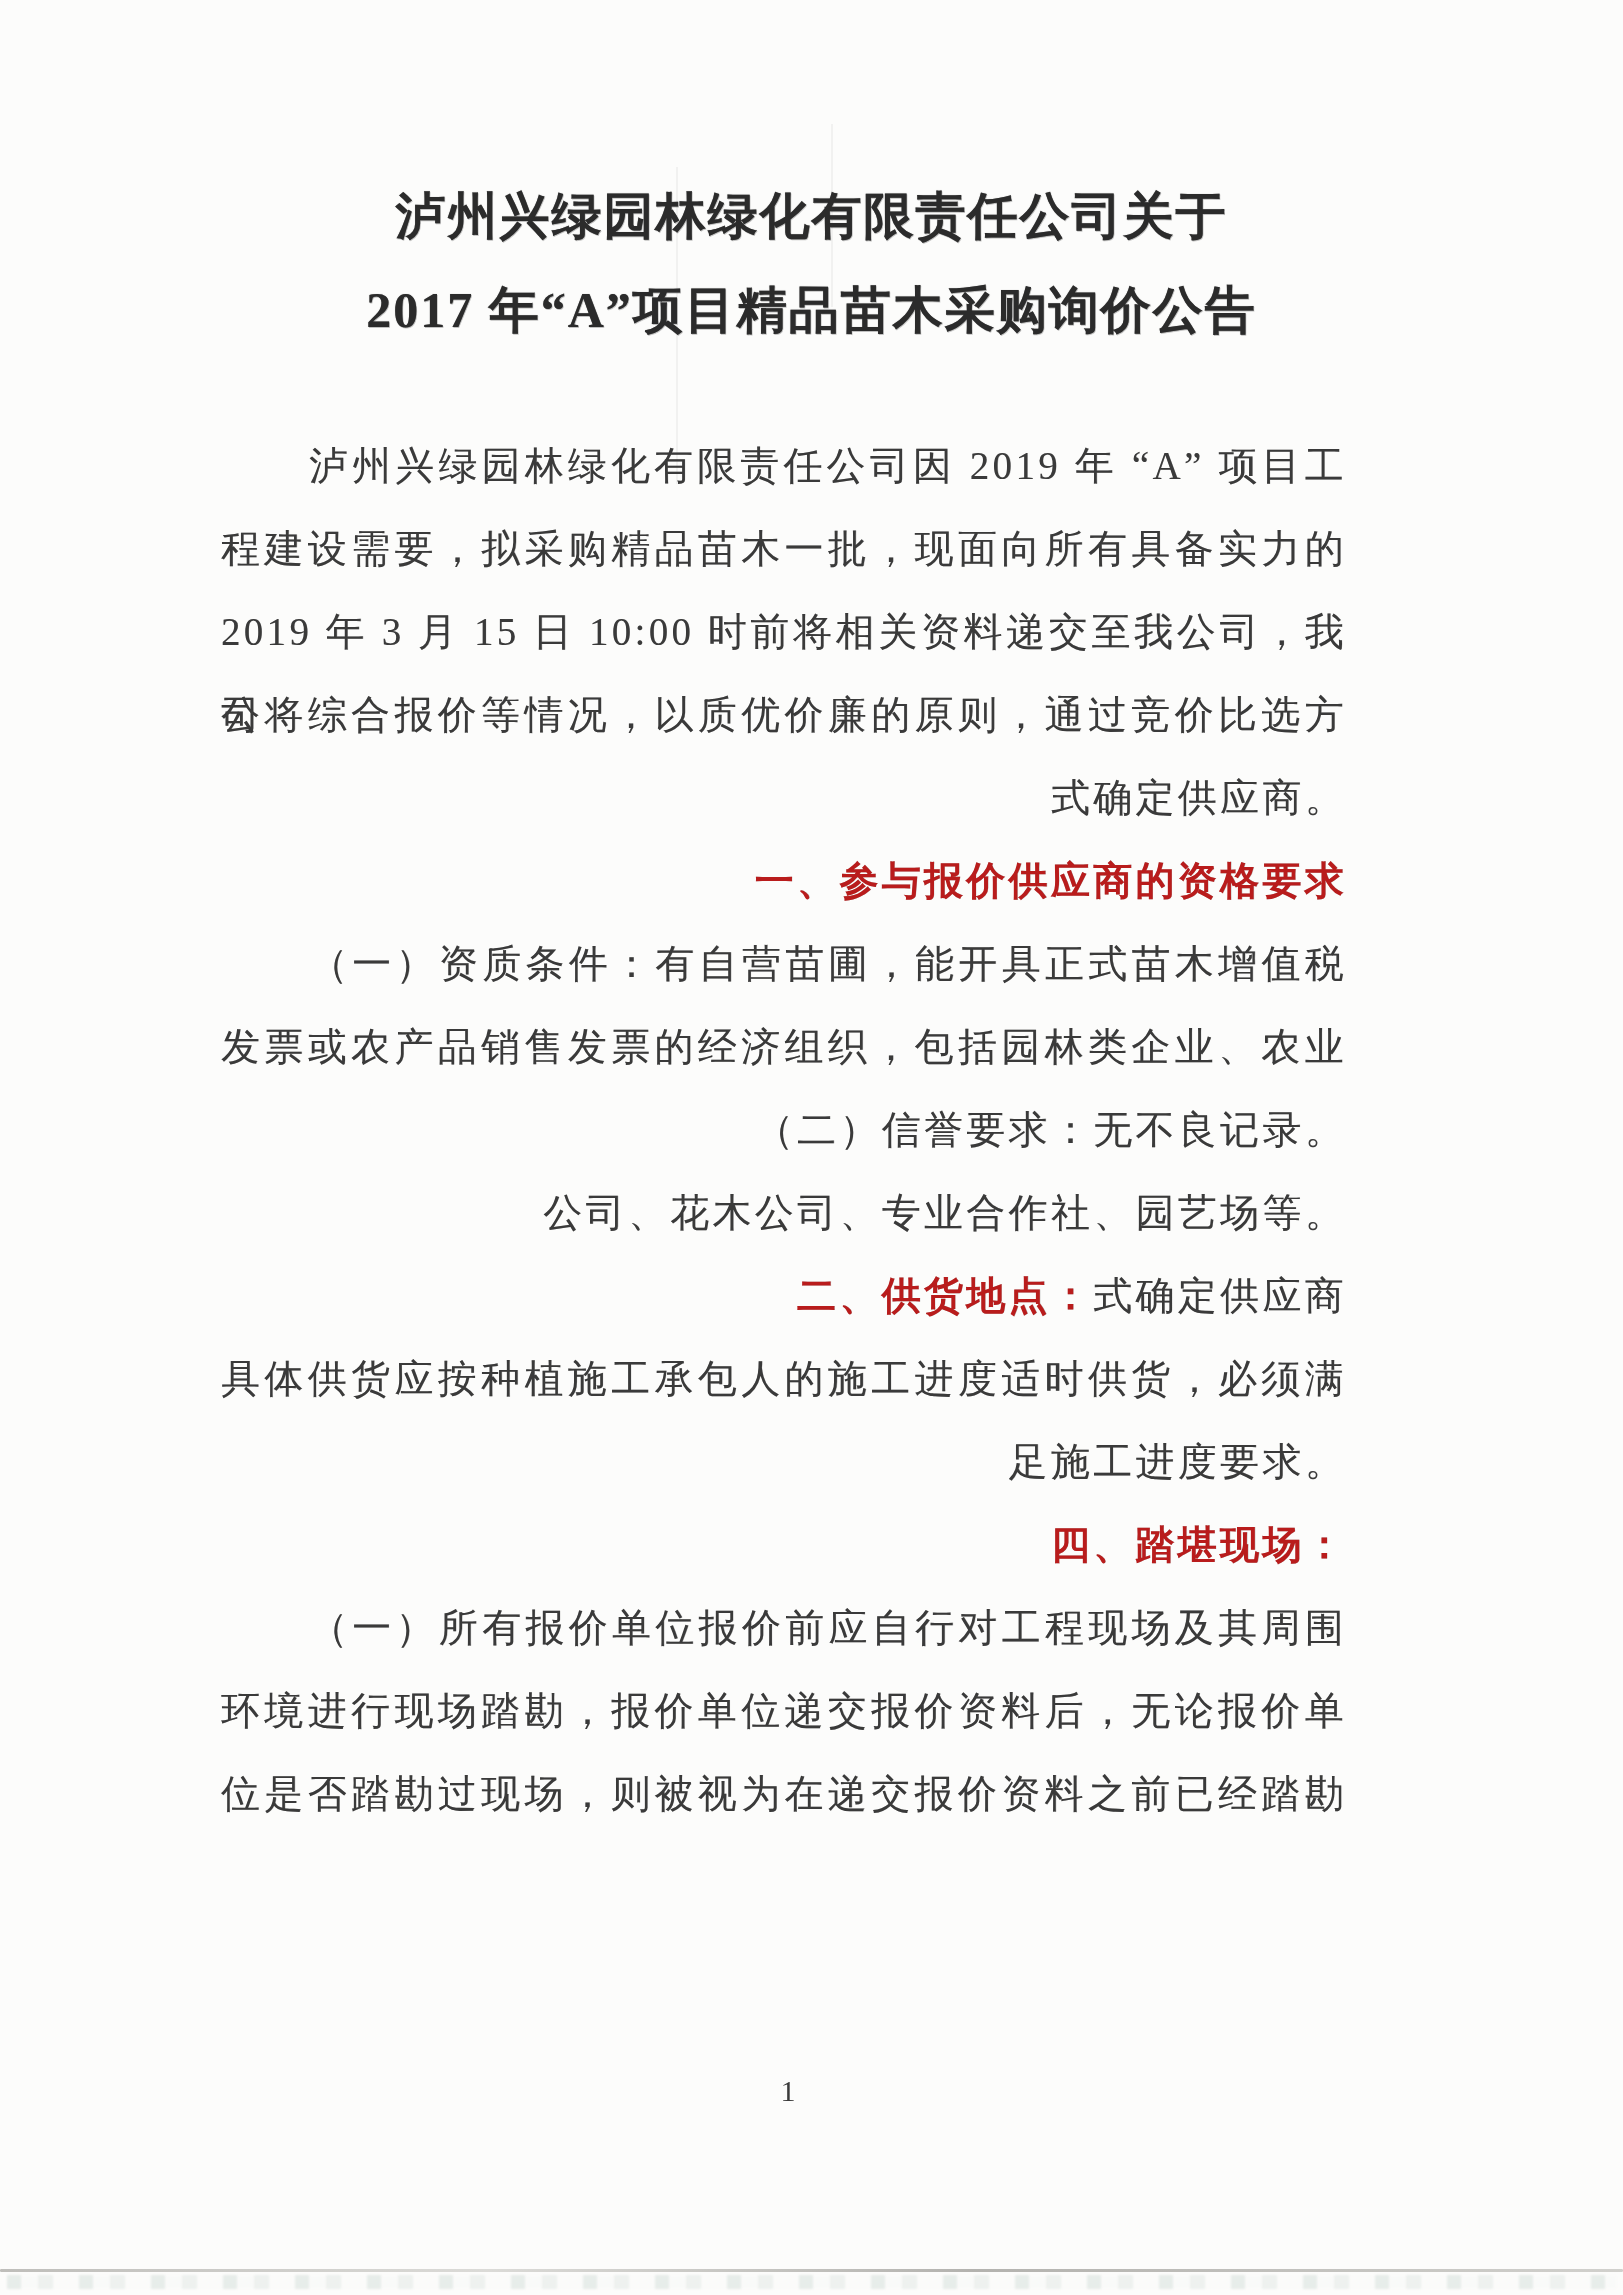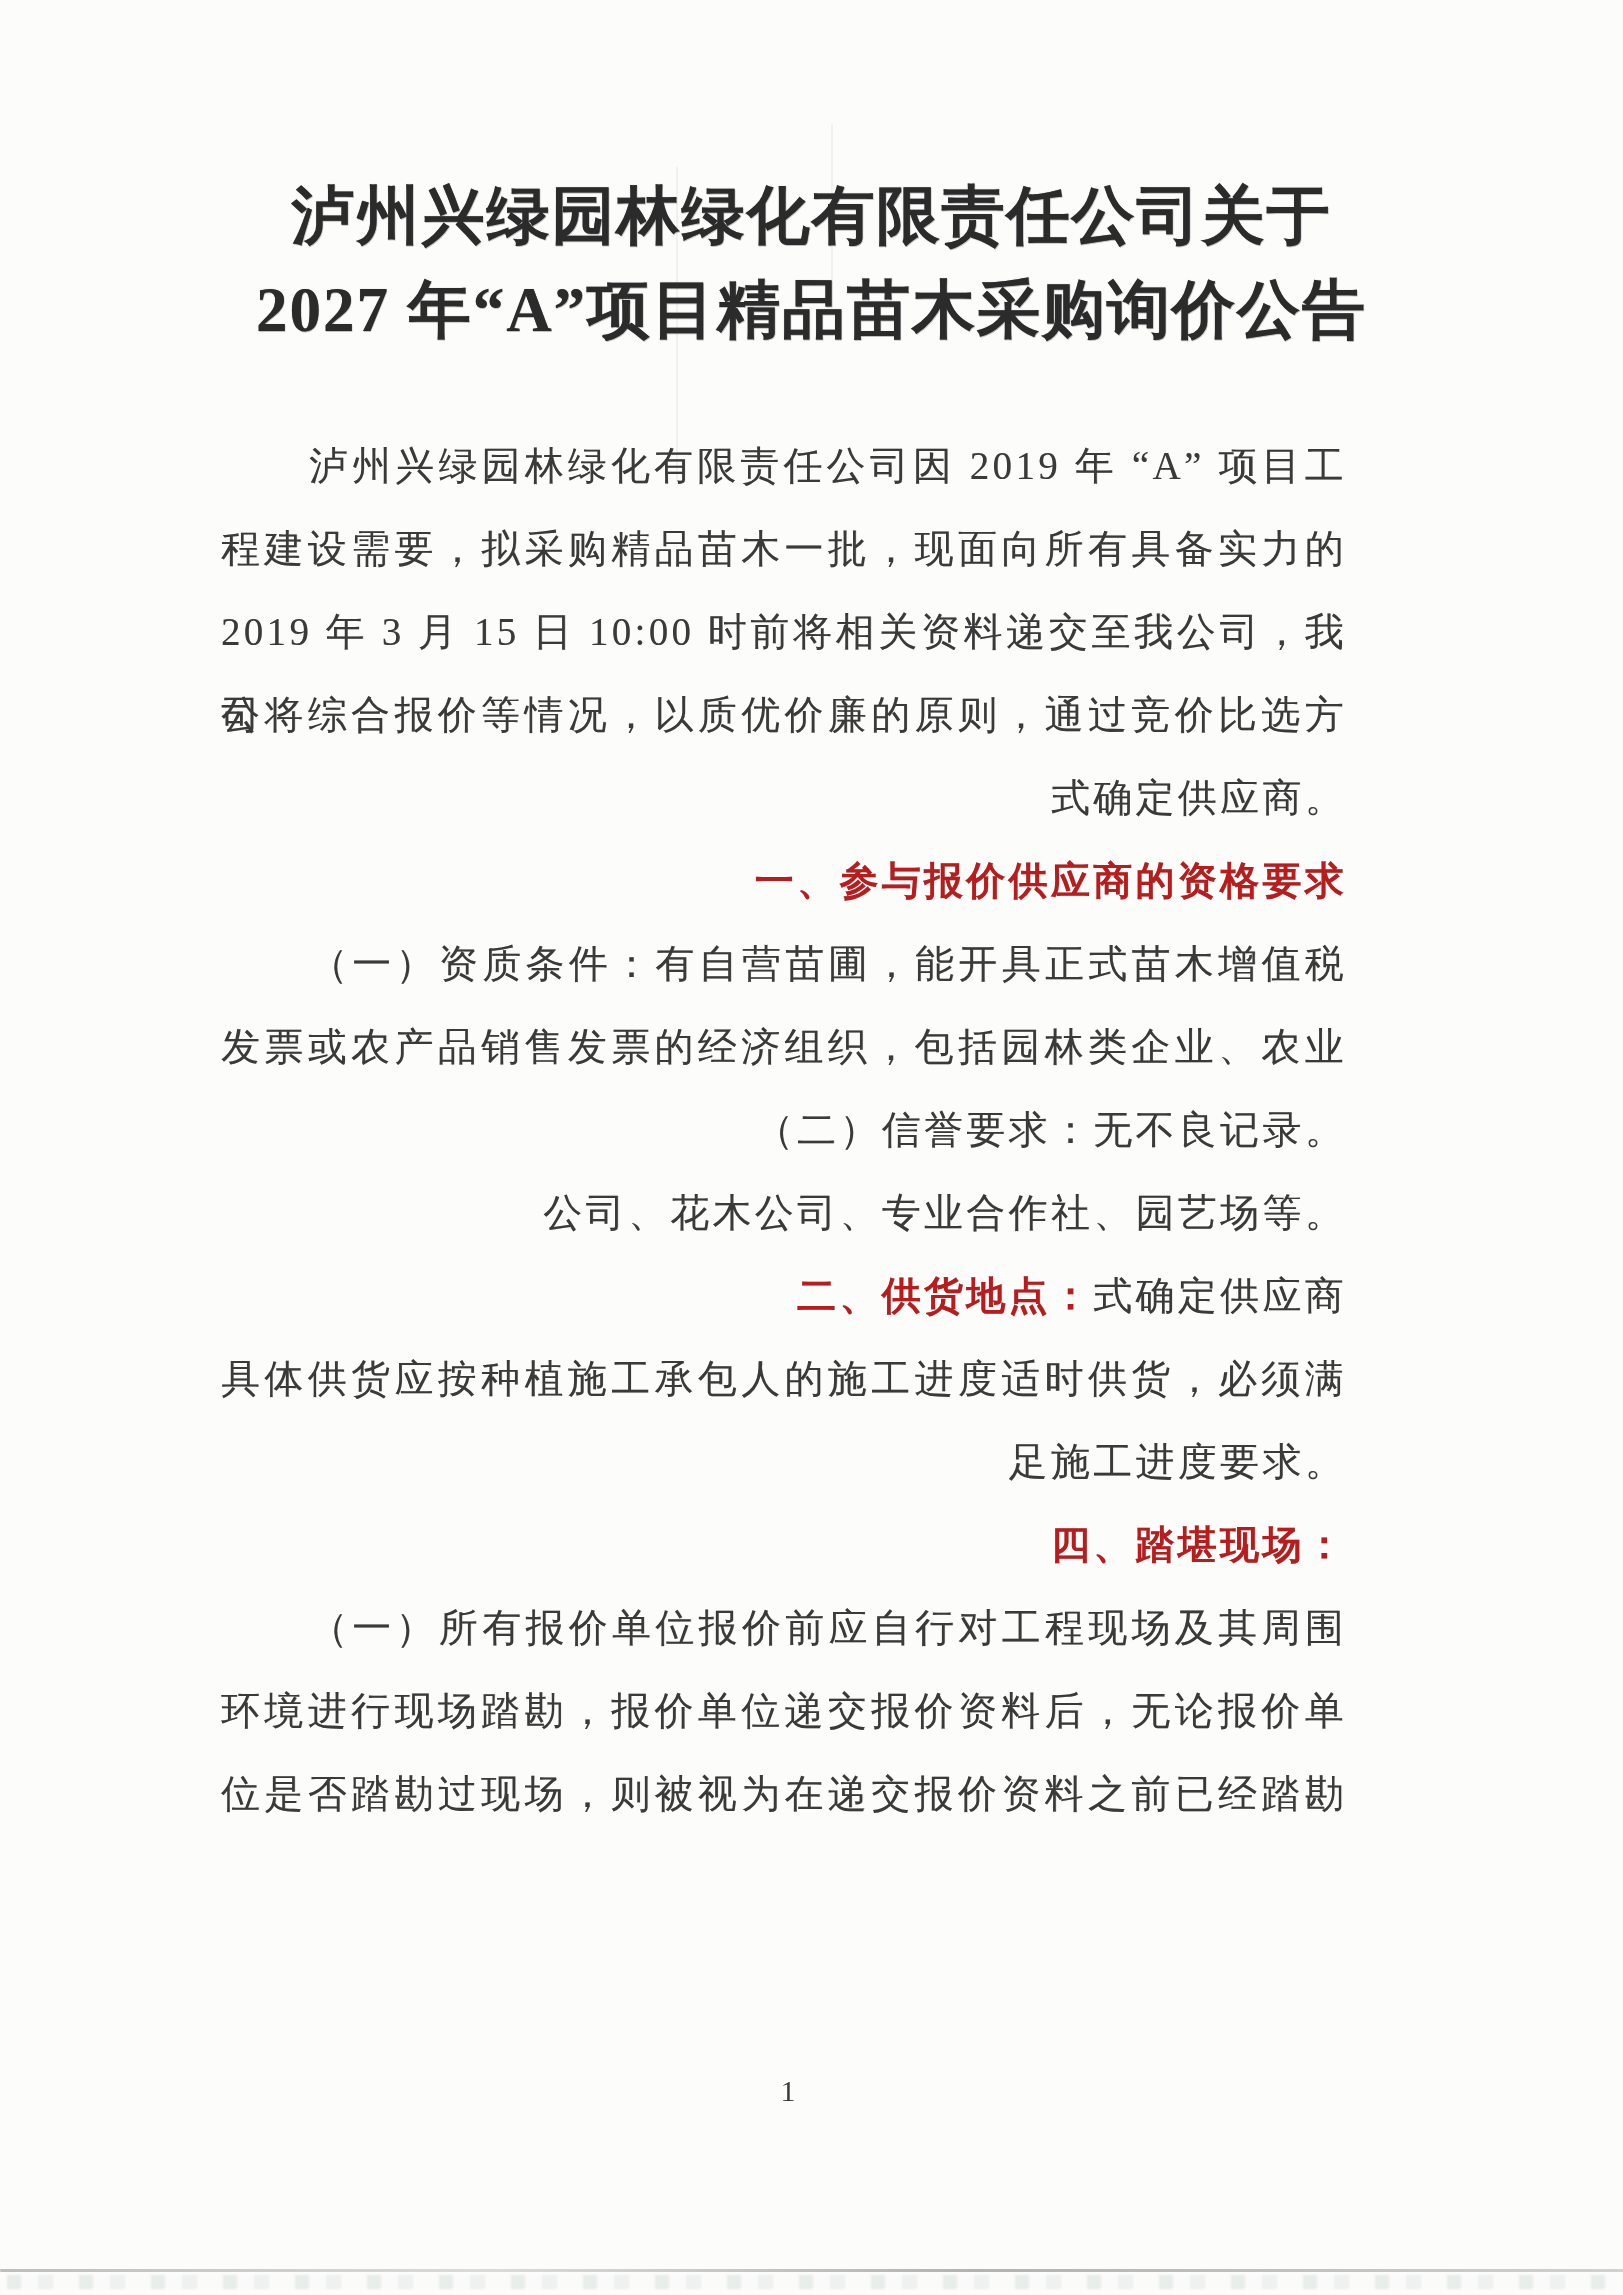--- a/index.html
+++ b/index.html
@@ -5,21 +5,21 @@
   html,body{margin:0;padding:0;background:#e8e8e8;}
   .page{
     position:relative;width:1623px;height:2295px;margin:0 auto;
     background:#fcfcfb;overflow:hidden;
     font-family:"Liberation Serif",serif;color:#363636;
   }
   
   .title{
     position:absolute;top:169px;left:0;width:100%;
     text-align:center;font-family:"Liberation Serif",serif;font-weight:700;
-    font-size:63px;line-height:94px;letter-spacing:2px;color:#2b2b2b;
+    font-size:50px;line-height:94px;letter-spacing:2px;color:#2b2b2b;
     text-shadow:0 0 0.7px rgba(43,43,43,.65), 0.7px 0.7px 0 rgba(43,43,43,.25);
   }
   
   .body{
     position:absolute;top:424px;left:221px;width:1126px;
     font-size:39px;color:#3a3a3a;
     text-shadow:0.3px 0.3px 0.5px rgba(54,54,54,.35);
   }
   .line{height:83px;line-height:83px;letter-spacing:3.3px;text-align:right;white-space:nowrap;}
   .line.justify{white-space:normal;text-align:justify;text-align-last:justify;}
@@ -48,21 +48,21 @@
       rgba(120,155,140,.35) 31px 46px, rgba(120,155,140,.03) 46px 72px);
   }
 </style>
 </head>
 <body>
 
 <div class="page">
 
   <header class="title">
     <div class="title-line">泸州兴绿园林绿化有限责任公司关于</div>
-    <div class="title-line">2027 年“A”项目精品苗木采购询价公告</div>
+    <div class="title-line">2017 年“A”项目精品苗木采购询价公告</div>
   </header>
 
   <main class="body">
       <div class="line indent justify"><span>泸州兴绿园林绿化有限责任公司因 2019 年 “A” 项目工</span></div>
       <div class="line justify"><span>程建设需要，拟采购精品苗木一批，现面向所有具备实力的</span></div>
       <div class="line justify"><span>2019 年 3 月 15 日 10:00 时前将相关资料递交至我公司，我公</span></div>
       <div class="line justify"><span>司将综合报价等情况，以质优价廉的原则，通过竞价比选方</span></div>
       <div class="line"><span>式确定供应商。</span></div>
       <div class="line indent"><span class="hd">一、参与报价供应商的资格要求</span></div>
       <div class="line indent justify"><span>（一）资质条件：有自营苗圃，能开具正式苗木增值税</span></div>

